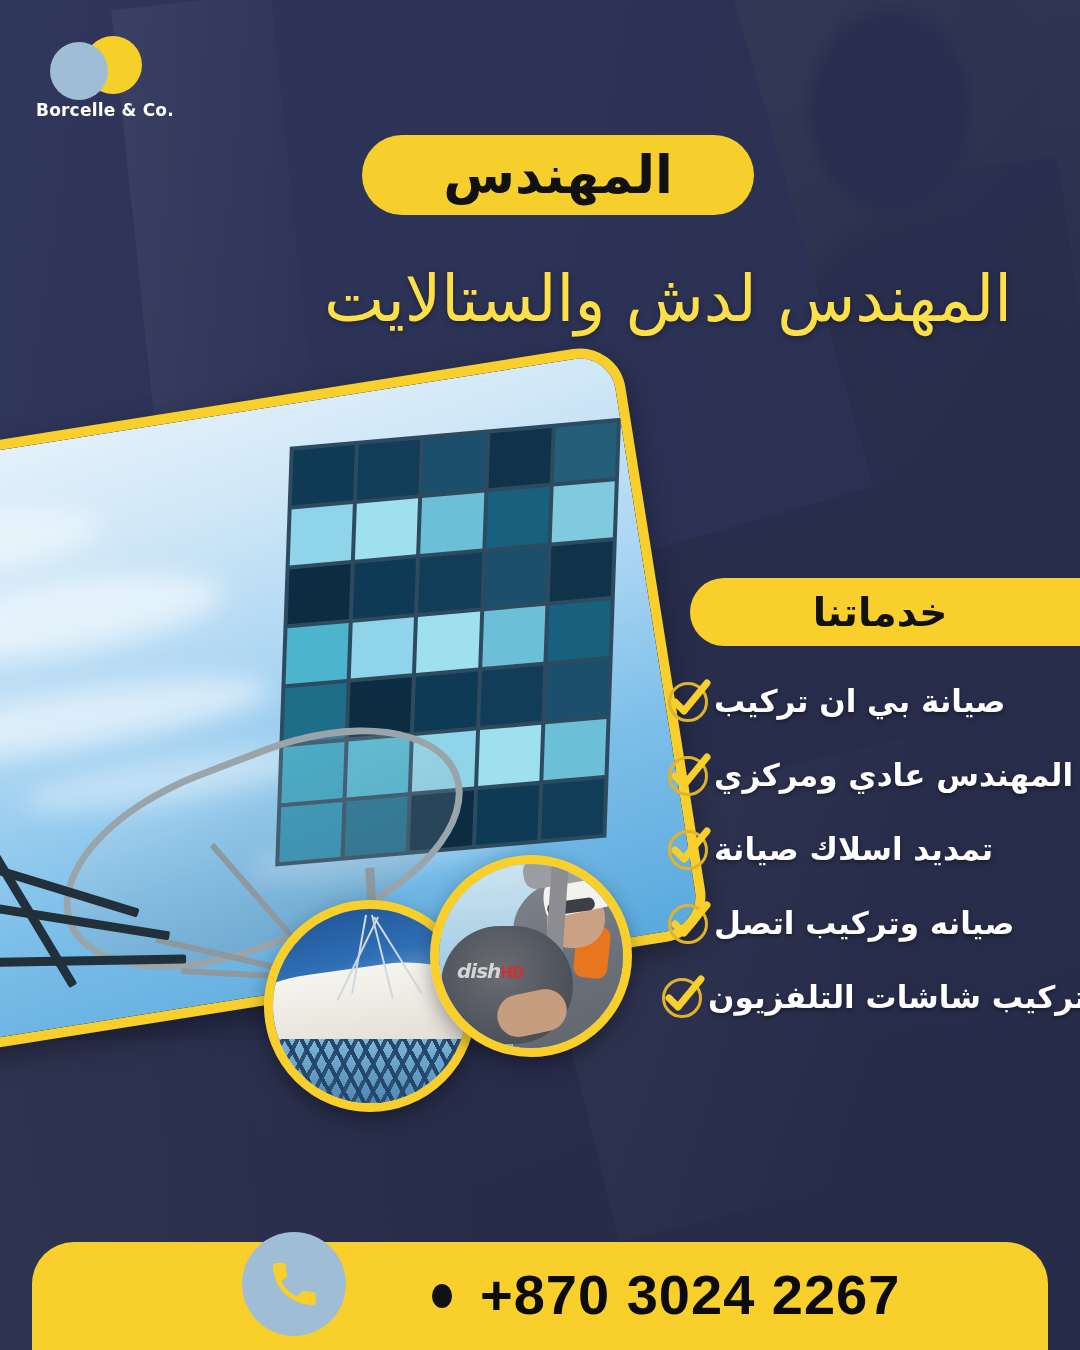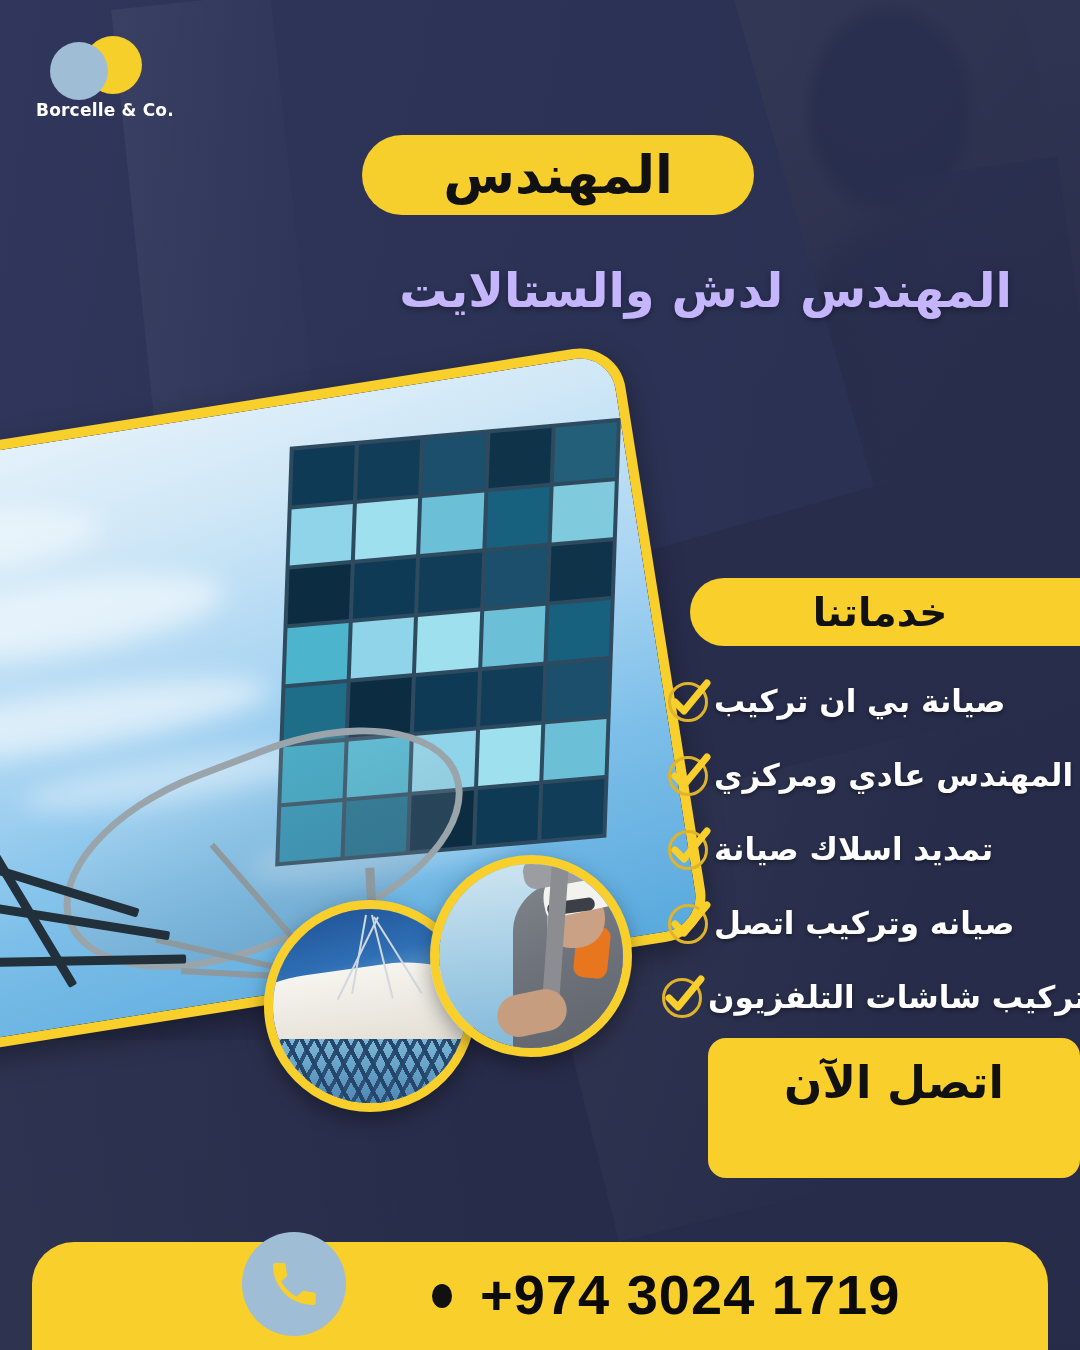--- a/index.html
+++ b/index.html
@@ -84,21 +84,21 @@
     display:flex;align-items:center;justify-content:center;
   }
   .badge-title span{
     color:#111111;font-size:52px;font-weight:900;line-height:1;
     direction:rtl;font-family:"DejaVu Sans","Liberation Sans",sans-serif;
   }
 
   
   .headline{
     position:absolute;left:0;top:262px;width:1012px;text-align:right;
-    color:#c4b5fd;font-size:48px;font-weight:700;direction:rtl;line-height:1.18;
+    color:#fde047;font-size:64px;font-weight:400;direction:rtl;line-height:1.18;
     text-shadow:0 2px 6px rgba(0,0,0,.35);
     white-space:nowrap;
   }
 
   
   .photo-main{
     position:absolute;left:-120px;top:400px;width:790px;height:600px;
     transform:rotate(-9deg);
     border:10px solid #f8cf2b;border-radius:46px;
     overflow:hidden;
@@ -345,20 +345,25 @@
 
   <div class="circ circ-right">
     <div class="cr-sky"></div>
     <div class="cr-person"></div>
     <div class="cr-vest"></div>
     <div class="cr-face"></div>
     <div class="cr-helmet"></div>
     <div class="cr-glass"></div>
     <div class="cr-arm-top"></div>
     <div class="cr-arm"></div>
+    <div class="cr-dish">
+      <div class="cr-dish-label">
+        <span>dish</span><em>HD</em>
+      </div>
+    </div>
     <div class="cr-hand"></div>
   </div>
 
   <div class="svc-bar">
     <span>خدماتنا</span>
   </div>
 
   <div class="svc-list">
 
     <div class="svc-item">
@@ -406,27 +411,24 @@
       <span class="check-icon">
         <span class="ring"></span>
         <svg width="46" height="46" viewBox="0 0 46 46">
             <path d="M9 24 L18 33 L41 5" fill="none" stroke="#f8cf2b" stroke-width="7" stroke-linecap="round" stroke-linejoin="round"></path>
           </svg>
       </span>
     </div>
 
   </div>
 
-  <div class="cta">
-    <span>اتصل الآن</span>
-  </div>
 
   <div class="footer">
     <span class="phone-icon">
       <svg width="56" height="56" viewBox="0 0 24 24">
         <path d="M6.6 10.8c1.4 2.8 3.8 5.2 6.6 6.6l2.2-2.2c.3-.3.7-.4 1.1-.3 1.2.4 2.5.6 3.8.6.6 0 1 .4 1 1V20c0 .6-.4 1-1 1C10.6 21 3 13.4 3 4c0-.6.4-1 1-1h3.5c.6 0 1 .4 1 1 0 1.3.2 2.6.6 3.8.1.4 0 .8-.3 1.1l-2.2 1.9z" fill="#f8cf2b"></path>
       </svg>
     </span>
     <span class="phone-dot"></span>
-    <span class="phone-number">+974 3024 1719</span>
+    <span class="phone-number">+870 3024 2267</span>
   </div>
 
 </div>
 
 </body></html>

